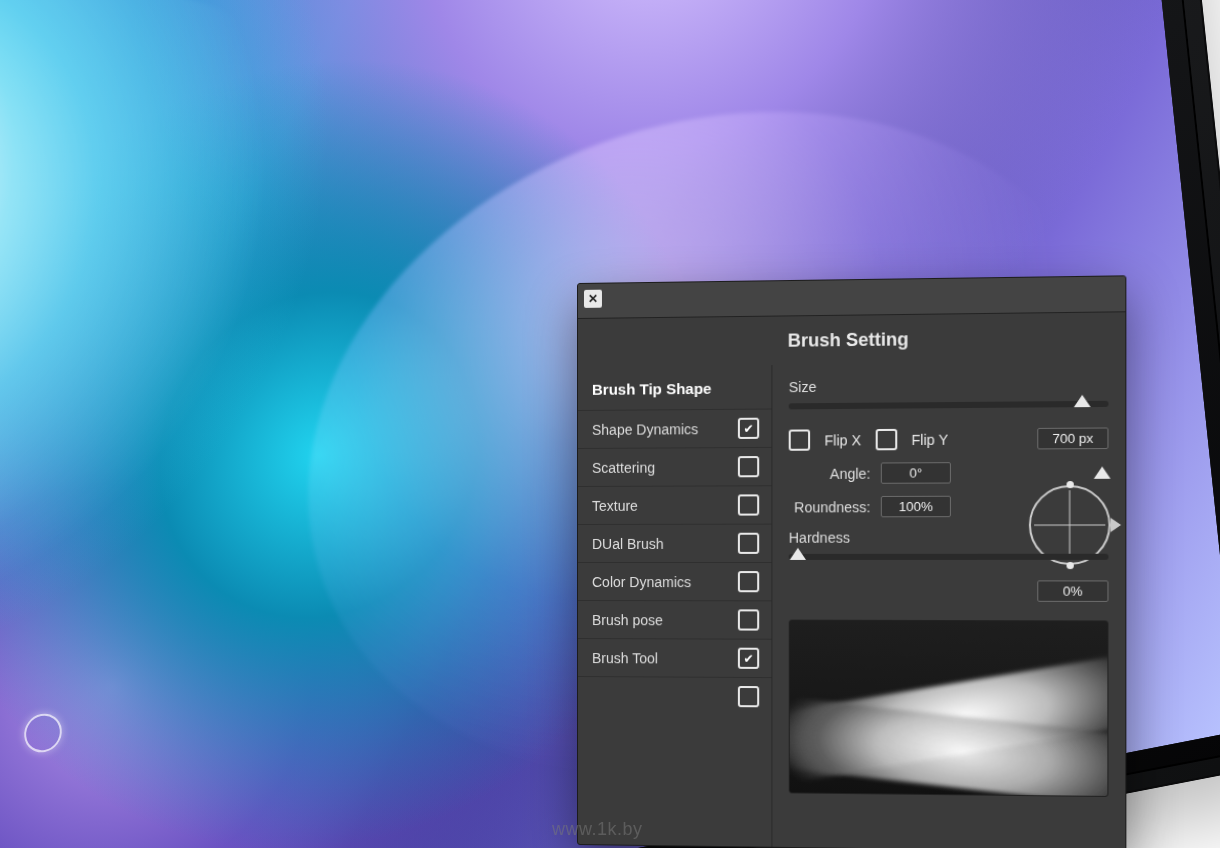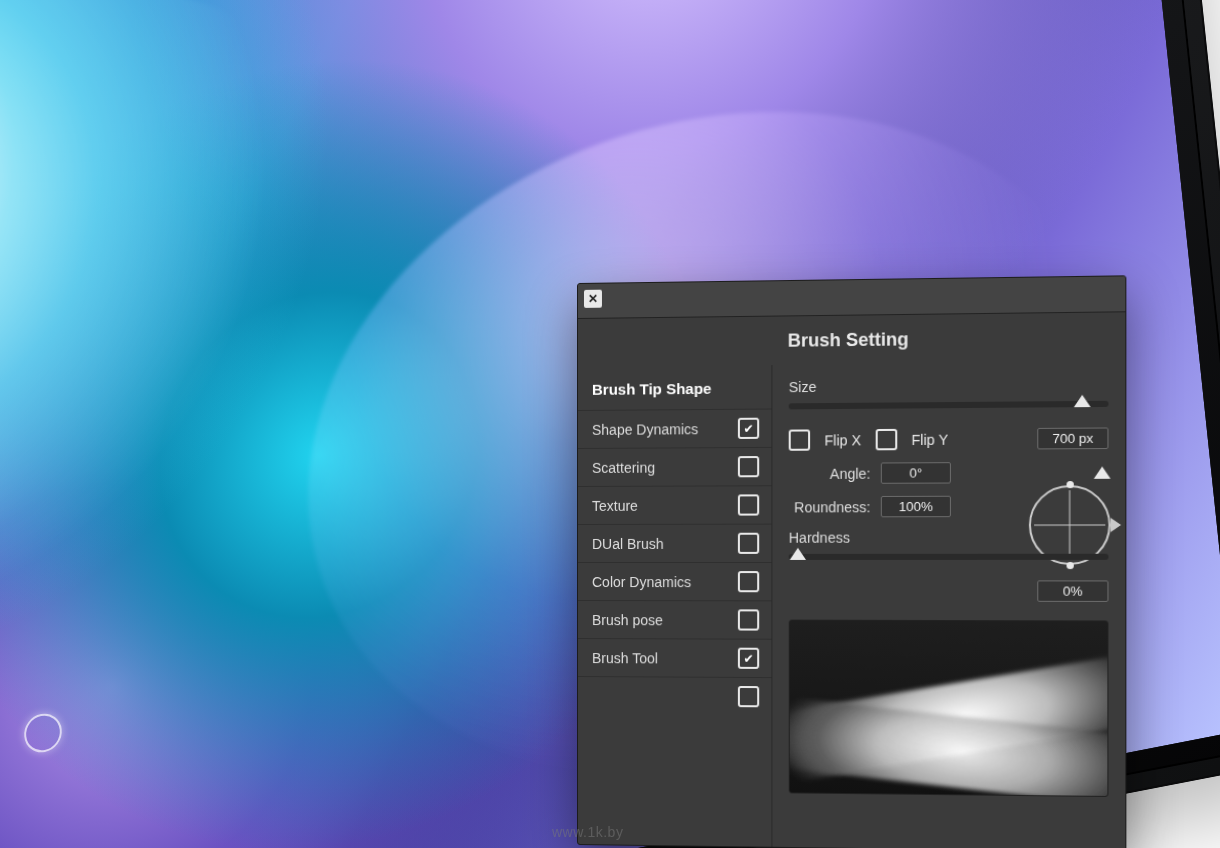--- a/index.html
+++ b/index.html
@@ -159,21 +159,21 @@
     position:absolute;left:-10%;top:35%;width:130%;height:70px;
     background:radial-gradient(60% 140% at 50% 50%,#fff 0%,#bcbcbc 35%,#5a5a5a 60%,rgba(0,0,0,0) 78%);
     filter:blur(2px);
     transform:rotate(-10deg) translateZ(0);
     border-radius:60px;
   }
   .stroke.s2{top:55%;transform:rotate(6deg);opacity:.9;}
 
   .watermark{
     position:absolute;left:552px;bottom:8px;color:rgba(120,120,120,.55);
-    font-size:14px;letter-spacing:.5px;pointer-events:none;text-align:center;
+    font-size:18px;letter-spacing:.5px;pointer-events:none;text-align:center;
   }
 </style>
 </head>
 <body>
 
 <div class="scene">
 
   <div class="monitor">
     <div class="bezel"></div>
     <div class="bezel-inner"></div>

